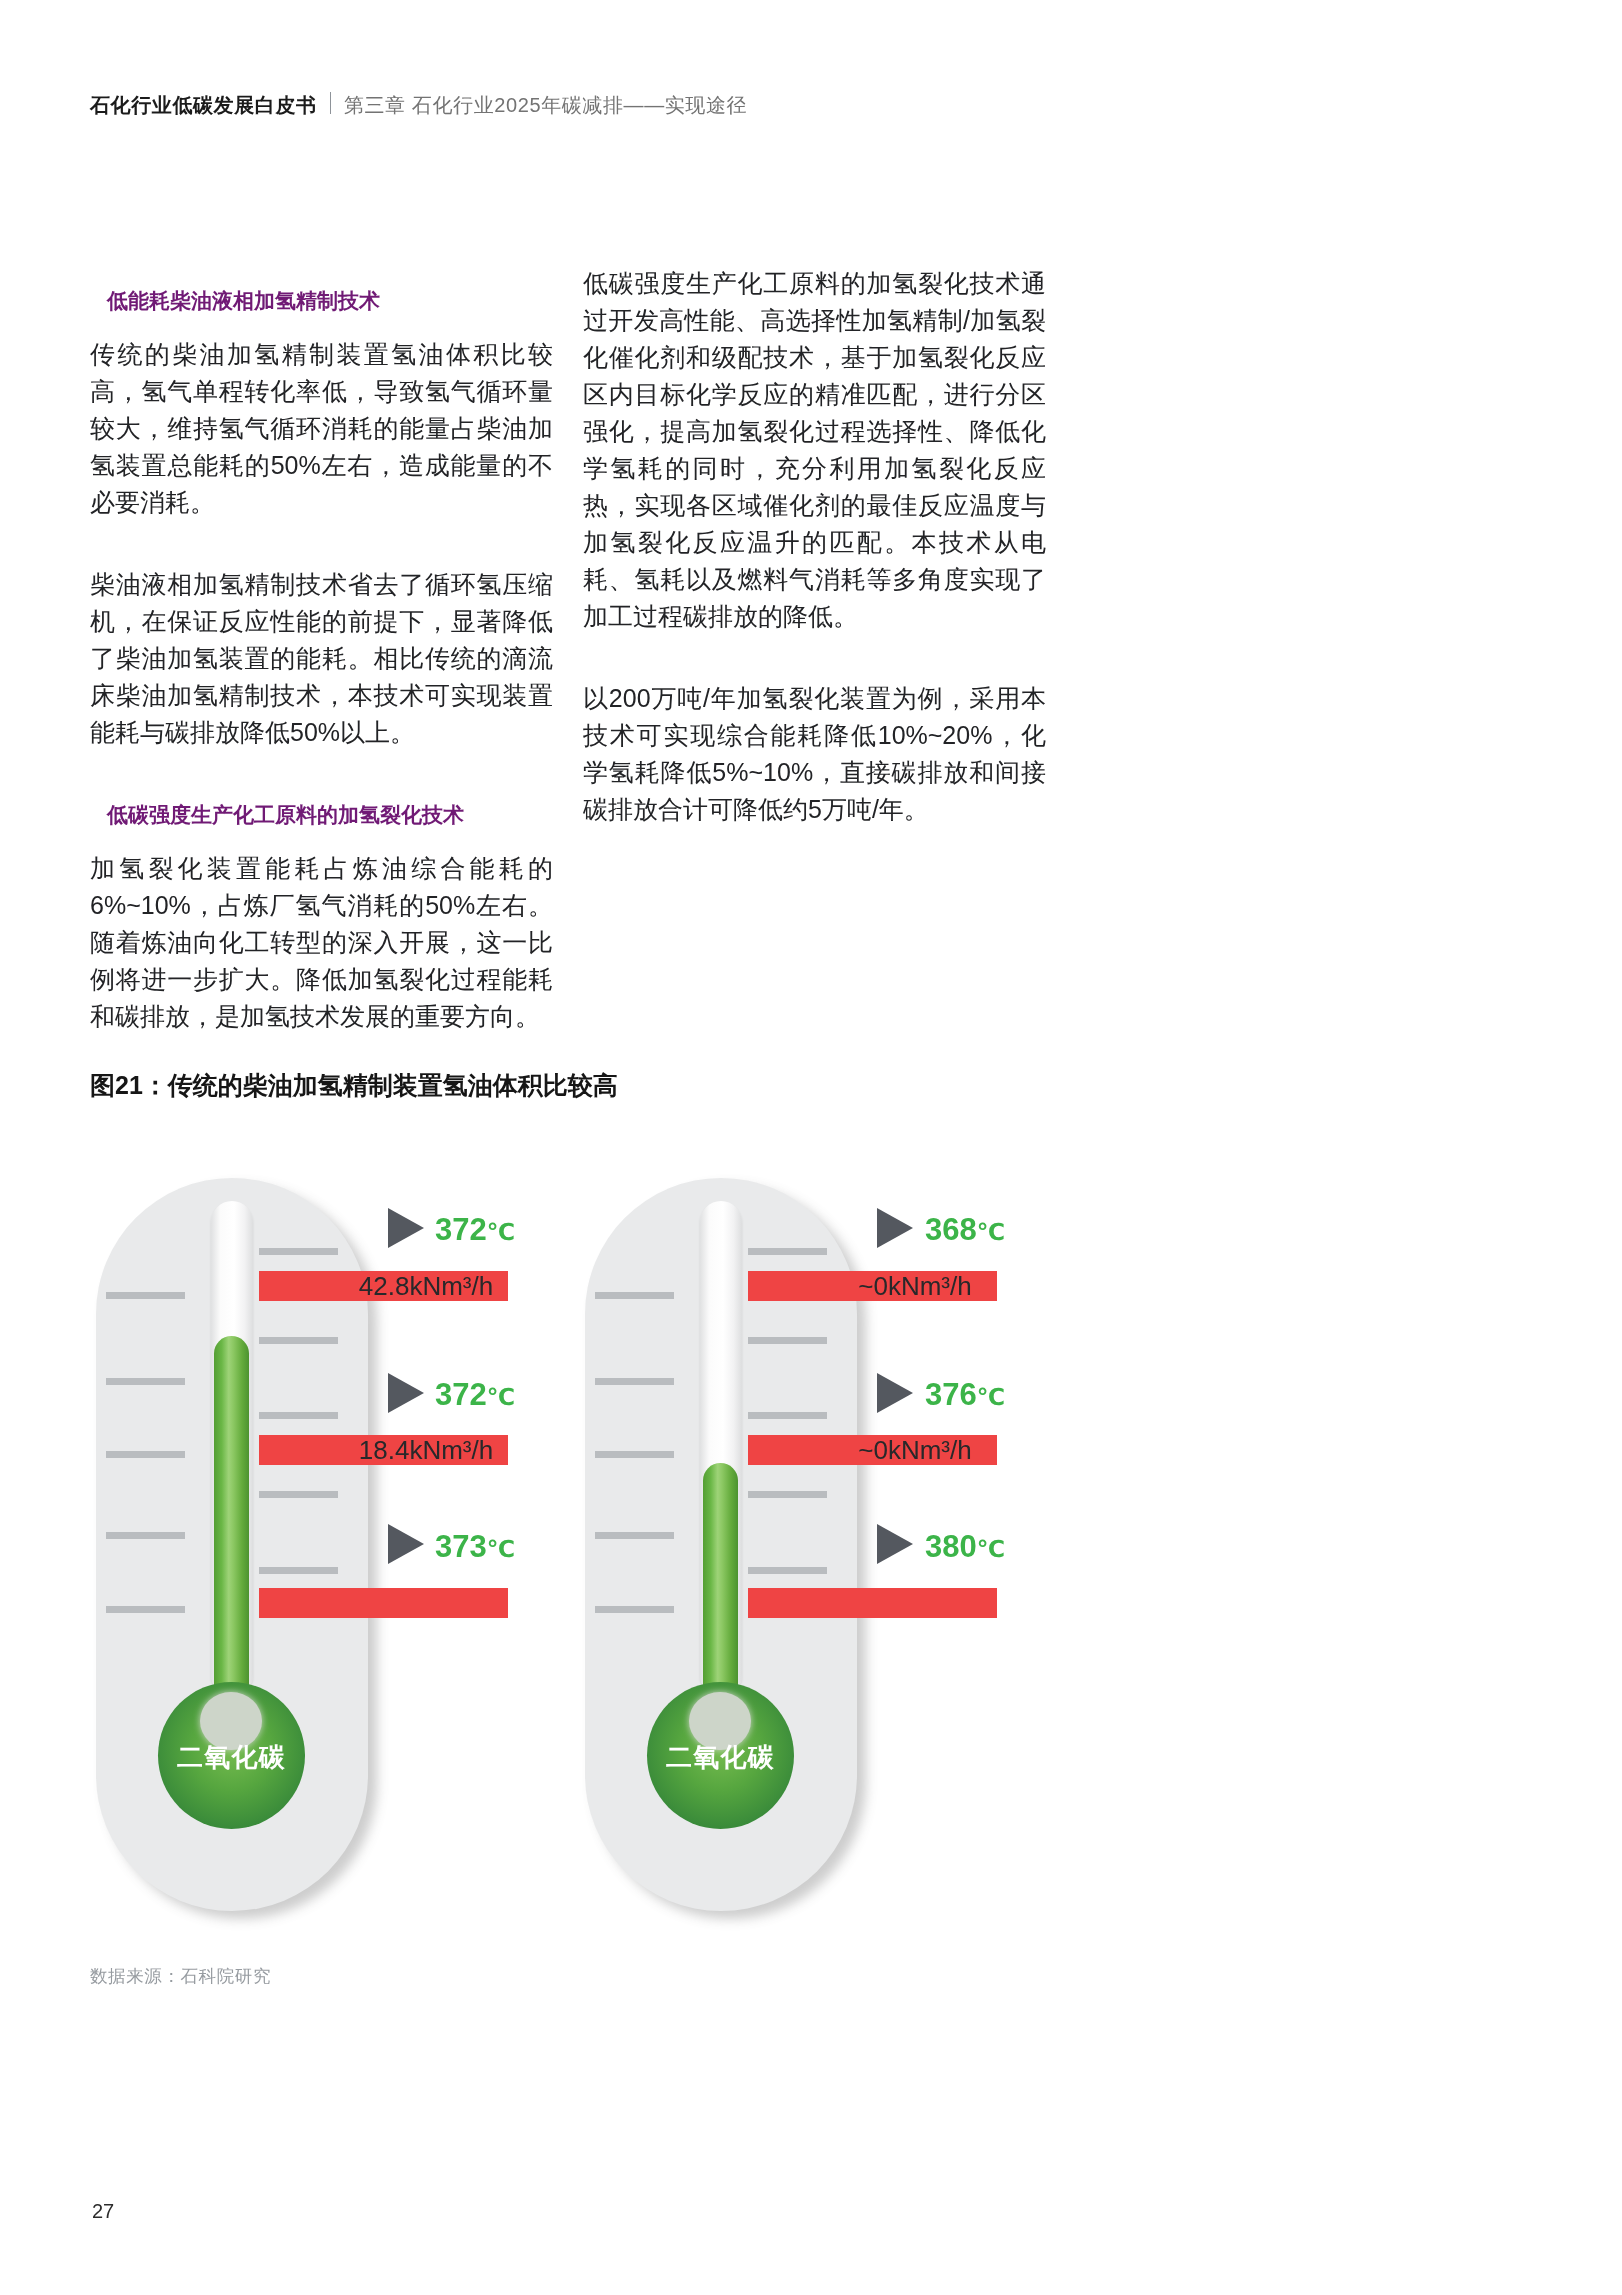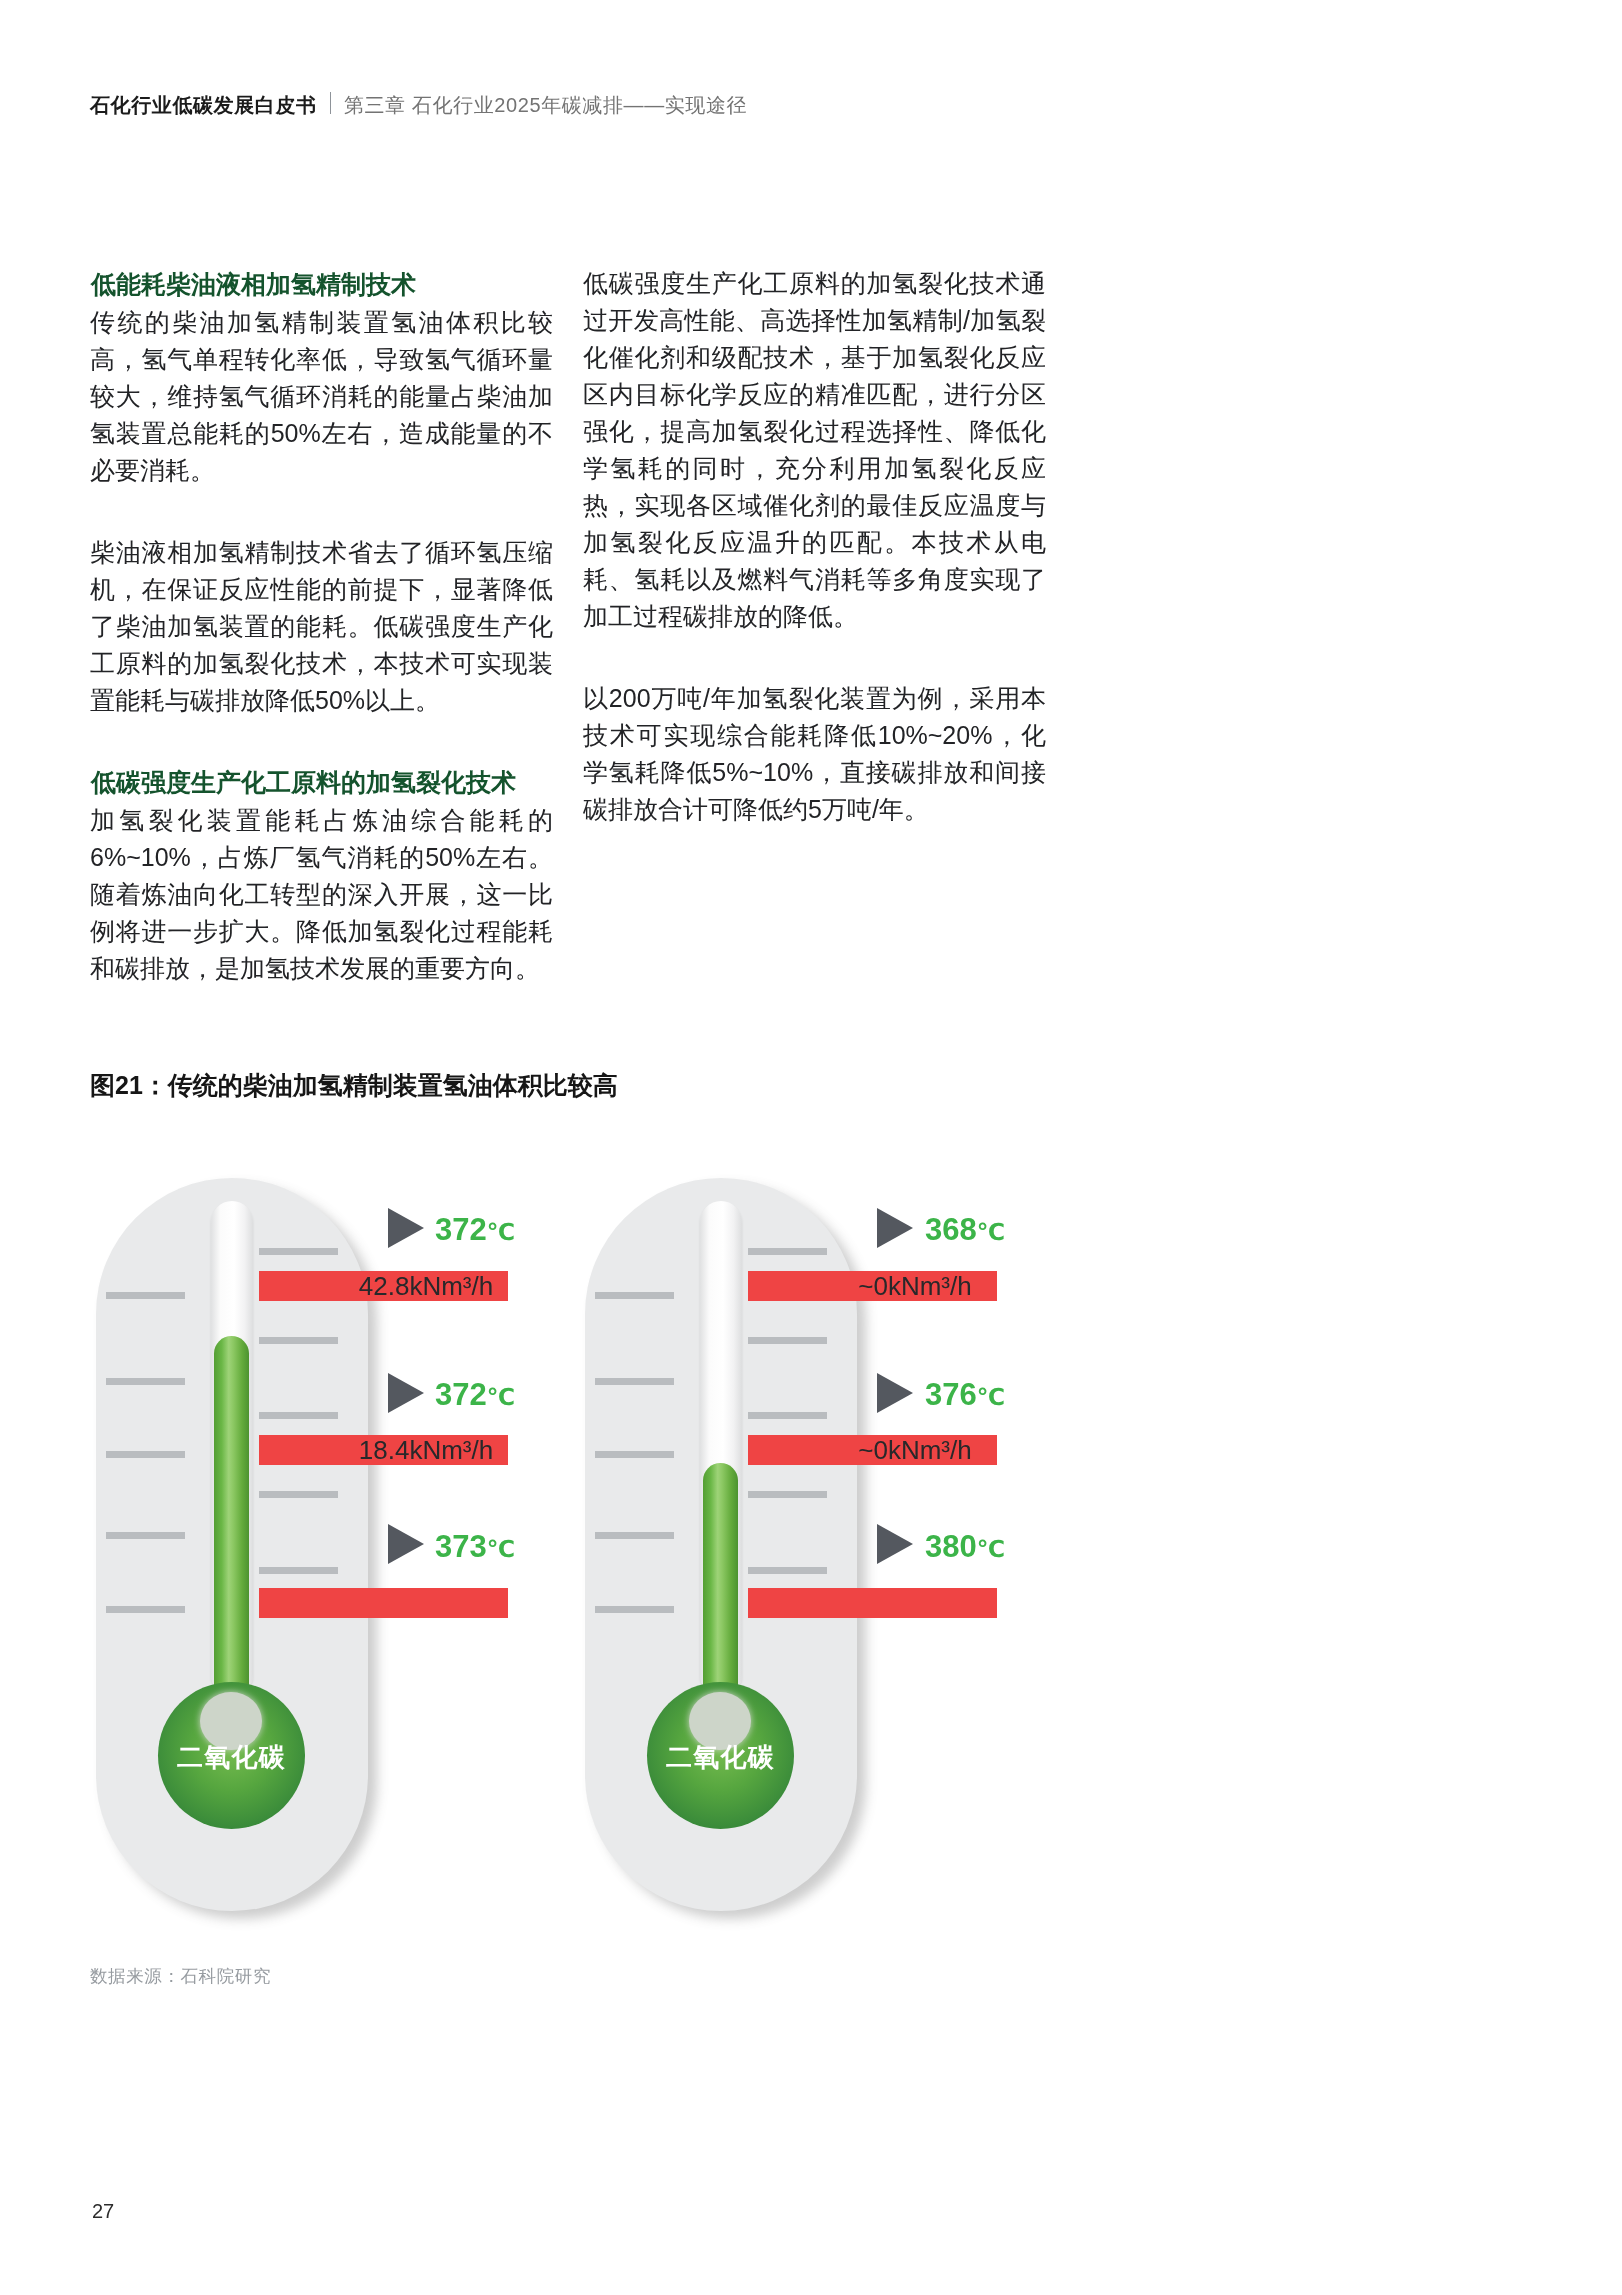--- a/index.html
+++ b/index.html
@@ -10,21 +10,21 @@
   .header{position:absolute;left:90px;top:92px;display:flex;color:#1b1b1b;}
   .header .book{font-size:20px;font-weight:700;letter-spacing:0.6px;}
   .header .sep{width:1.3px;height:22px;background:#8e9399;margin:0 13px;}
   .header .chapter{font-size:20px;font-weight:400;color:#737373;letter-spacing:0.6px;}
 
   
   .col{position:absolute;top:265px;width:463px;color:#222326;}
   .col-left{left:90px;}
   .col-right{left:583px;}
   .col p{font-size:25px;line-height:37px;text-align:justify;margin:0 0 45px 0;font-weight:400;}
-  .green-head{font-size:25px;line-height:37px;font-weight:700;color:#14532d;margin:1px;}
+  .green-head{font-size:21px;line-height:37px;font-weight:700;color:#701a75;margin:17px;}
 
   
   .fig-title{position:absolute;left:90px;top:1069px;font-size:25px;font-weight:700;color:#161616;}
   .figure{position:absolute;left:0;top:0;width:1623px;height:2295px;pointer-events:none;}
 
   .capsule{position:absolute;top:1178px;width:272px;height:733px;background:#e9eaeb;
            border-radius:136px;box-shadow:9px 7.8px 11.7px rgba(90,90,90,0.30);}
   .tick{position:absolute;height:7.1px;width:79px;background:#b9bcbf;}
   .tick.lt{left:9.7px;}
   .tick.rt{left:163px;}
@@ -59,21 +59,21 @@
 
   <div class="header">
     <span class="book">石化行业低碳发展白皮书</span>
     <span class="sep"></span>
     <span class="chapter">第三章 石化行业2025年碳减排——实现途径</span>
   </div>
 
   <div class="col col-left">
     <h3 class="green-head">低能耗柴油液相加氢精制技术</h3>
     <p>传统的柴油加氢精制装置氢油体积比较高，氢气单程转化率低，导致氢气循环量较大，维持氢气循环消耗的能量占柴油加氢装置总能耗的50%左右，造成能量的不必要消耗。</p>
-    <p>柴油液相加氢精制技术省去了循环氢压缩机，在保证反应性能的前提下，显著降低了柴油加氢装置的能耗。低碳强度生产化工原料的加氢裂化技术，本技术可实现装置能耗与碳排放降低50%以上。</p>
+    <p>柴油液相加氢精制技术省去了循环氢压缩机，在保证反应性能的前提下，显著降低了柴油加氢装置的能耗。相比传统的滴流床柴油加氢精制技术，本技术可实现装置能耗与碳排放降低50%以上。</p>
     <h3 class="green-head">低碳强度生产化工原料的加氢裂化技术</h3>
     <p style="margin-top:0">加氢裂化装置能耗占炼油综合能耗的6%~10%，占炼厂氢气消耗的50%左右。随着炼油向化工转型的深入开展，这一比例将进一步扩大。降低加氢裂化过程能耗和碳排放，是加氢技术发展的重要方向。</p>
   </div>
 
   <div class="col col-right">
     <p>低碳强度生产化工原料的加氢裂化技术通过开发高性能、高选择性加氢精制/加氢裂化催化剂和级配技术，基于加氢裂化反应区内目标化学反应的精准匹配，进行分区强化，提高加氢裂化过程选择性、降低化学氢耗的同时，充分利用加氢裂化反应热，实现各区域催化剂的最佳反应温度与加氢裂化反应温升的匹配。本技术从电耗、氢耗以及燃料气消耗等多角度实现了加工过程碳排放的降低。</p>
     <p>以200万吨/年加氢裂化装置为例，采用本技术可实现综合能耗降低10%~20%，化学氢耗降低5%~10%，直接碳排放和间接碳排放合计可降低约5万吨/年。</p>
   </div>
 
   <div class="fig-title">图21：传统的柴油加氢精制装置氢油体积比较高</div>

